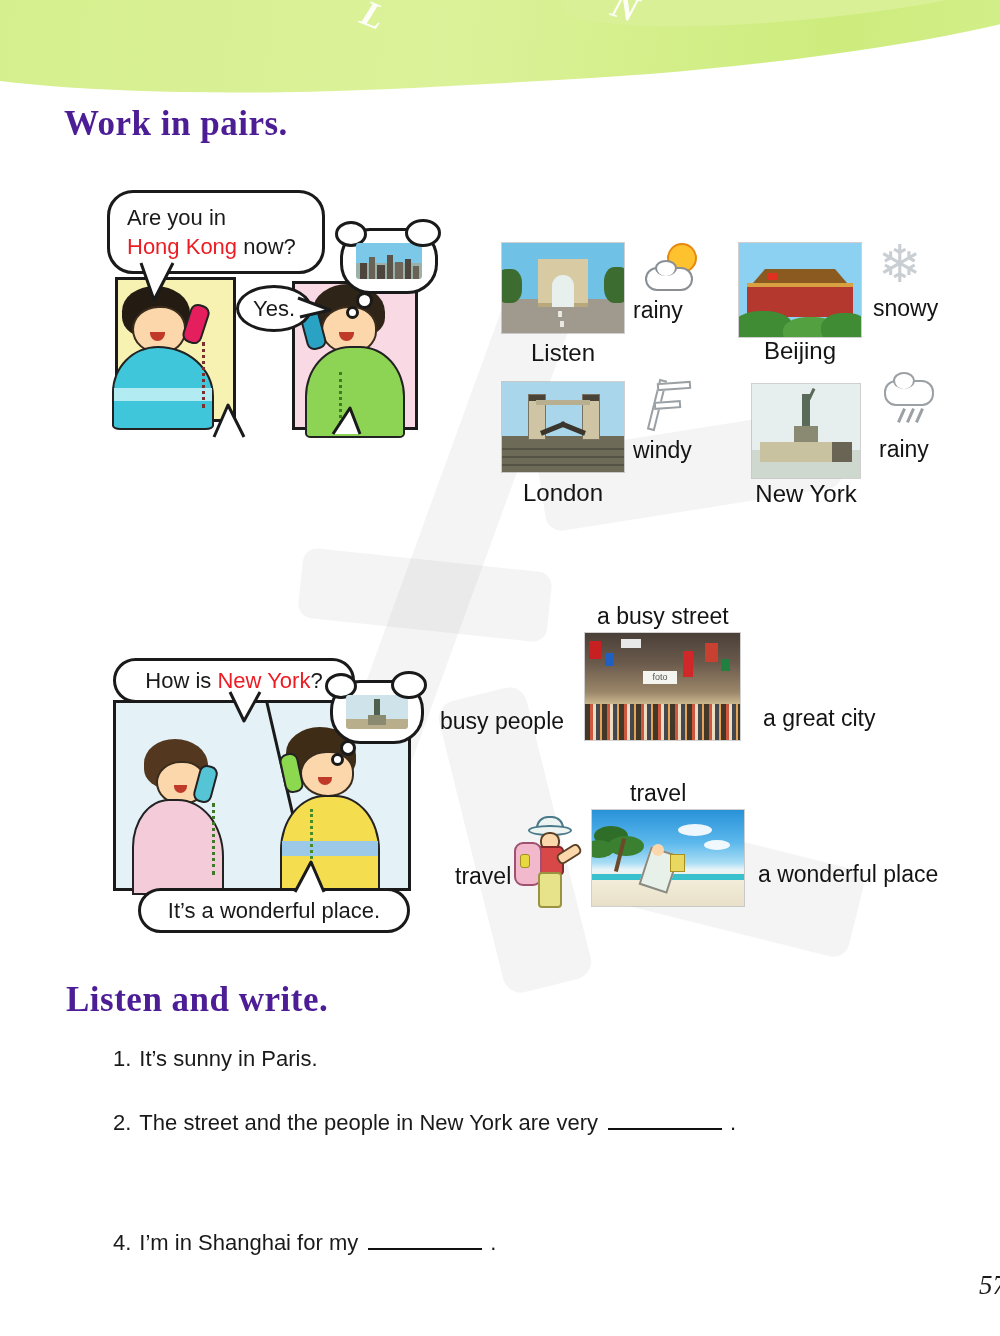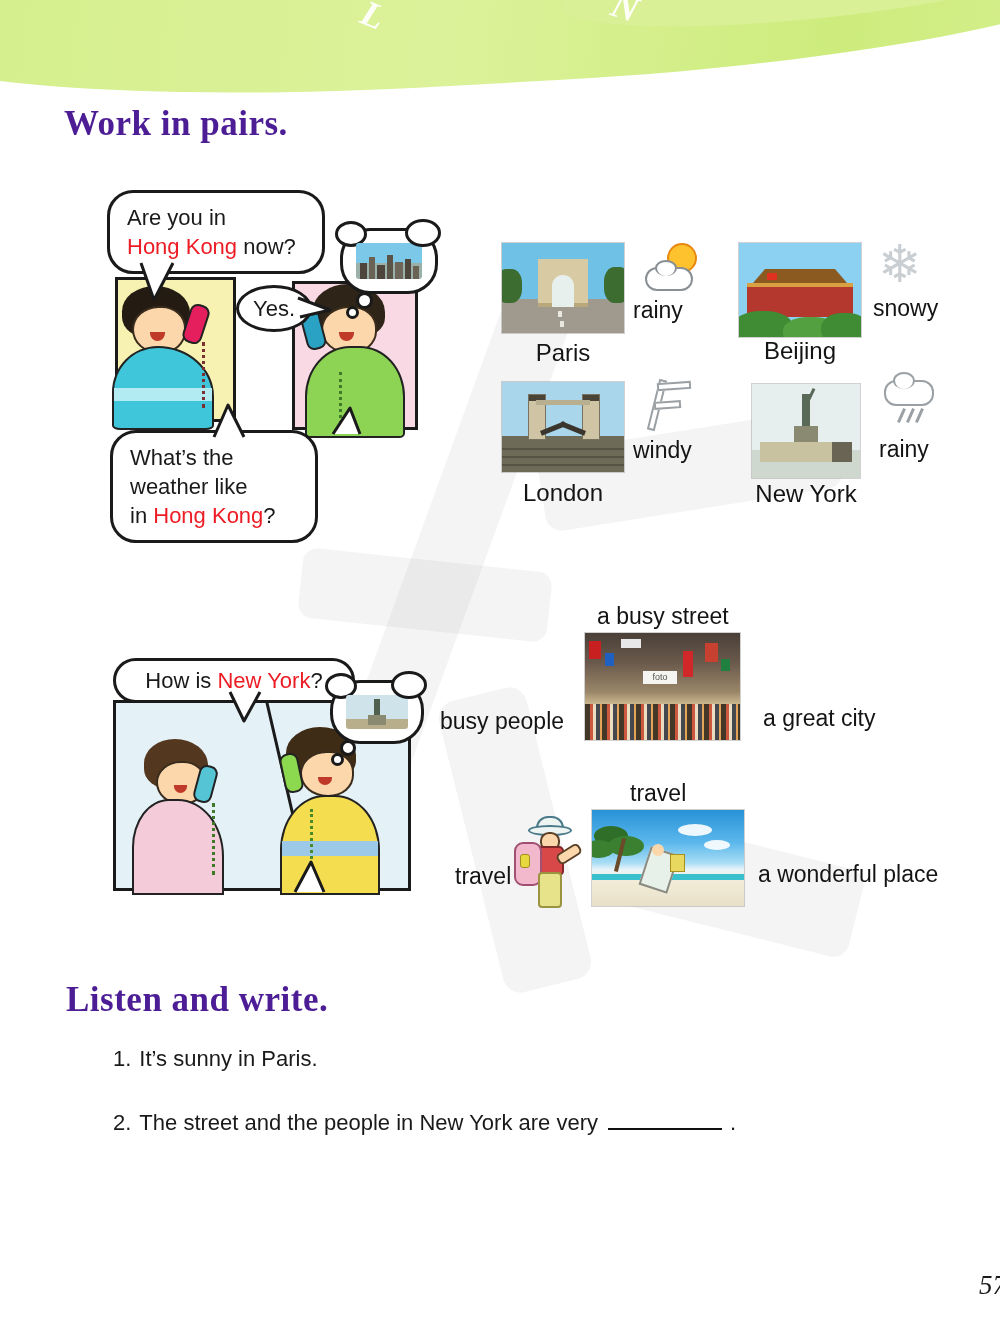--- a/index.html
+++ b/index.html
@@ -228,46 +228,41 @@
 
   <div class="panel panel-hk2">
     <div class="part hair" style="left:18px;top:0px;width:72px;height:54px;background:#2e2418"></div>
     <div class="part face" style="left:26px;top:22px;width:52px;height:44px"></div>
     <div class="part mouth" style="left:44px;top:48px;width:15px;height:9px"></div>
     <div class="part body-sh" style="left:10px;top:62px;width:96px;height:88px;background:#8ed454;border-radius:45% 45% 6% 6% / 55% 55% 5% 5%"></div>
     <div class="part" style="left:8px;top:24px;width:16px;height:38px;background:#2aa2c4;border:2px solid #222;border-radius:8px;transform:rotate(-15deg)"></div>
     <div class="part cord" style="left:44px;top:88px;height:58px;border-color:#3f7a28"></div>
   </div>
 
-  <div class="bubble bub-whats">
-    <span>What’s the</span><br>
-    <span>weather like</span><br>
-    <span>in </span><span class="red">Hong Kong</span><span>?</span>
-  </div>
   <svg class="tail" style="left:212px;top:403px" width="36" height="36">
     <path d="M2,34 L16,2 L32,34" fill="#fff" stroke="#1a1a1a" stroke-width="3" stroke-linejoin="round"></path>
   </svg>
 
   <svg class="tail" style="left:330px;top:406px" width="34" height="30">
     <path d="M3,28 L20,2 L30,28" fill="#fff" stroke="#1a1a1a" stroke-width="3" stroke-linejoin="round"></path>
   </svg>
 
   <div class="photo ph-paris">
     <div class="tree" style="left:-6px;top:26px;width:26px;height:34px"></div>
     <div class="tree" style="right:-6px;top:24px;width:26px;height:36px"></div>
     <div class="arch"></div>
     <div class="roadline" style="left:56px;top:68px;width:4px;height:6px"></div>
     <div class="roadline" style="left:58px;top:78px;width:4px;height:6px"></div>
   </div>
   <div class="wicon" style="left:645px;top:243px;width:52px;height:50px">
     <div class="sun"></div>
       <div class="wcloud"></div>
   </div>
   <div class="lbl" style="left:633px;top:297px">rainy</div>
-  <div class="lbl citylbl" style="left:502px;top:339px;width:122px">Paris</div>
+  <div class="lbl citylbl" style="left:502px;top:339px;width:122px">Listen</div>
 
   <div class="photo ph-beijing">
     <div class="bj-roof"></div>
     <div class="bj-wall"></div>
     <div class="bj-flag"></div>
     <div class="bj-bush" style="left:-6px;bottom:-8px;width:60px;height:34px"></div>
     <div class="bj-bush" style="left:44px;bottom:-10px;width:56px;height:30px;background:#52a040"></div>
     <div class="bj-bush" style="right:-8px;bottom:-8px;width:48px;height:32px"></div>
   </div>
   <div class="wicon snowglyph" style="left:878px;top:238px">❄</div>
@@ -336,20 +331,23 @@
 
   <div class="cloud" style="left:330px;top:680px;width:88px;height:58px">
     <div class="mini-statue">
       <div class="st"></div>
         <div class="pd"></div>
     </div>
   </div>
   <div class="dot" style="left:340px;top:740px;width:10px;height:10px"></div>
   <div class="dot" style="left:331px;top:753px;width:7px;height:7px"></div>
 
+  <div class="bubble pill bub-wonder">
+    <span>It’s a wonderful place.</span>
+  </div>
   <svg class="tail" style="left:292px;top:860px" width="36" height="34">
     <path d="M3,32 L19,2 L32,32" fill="#fff" stroke="#1a1a1a" stroke-width="3" stroke-linejoin="round"></path>
   </svg>
 
   <div class="lbl" style="left:597px;top:603px">a busy street</div>
   <div class="photo ph-street">
     <div class="sign" style="left:4px;top:8px;width:12px;height:18px;background:#c82020"></div>
     <div class="sign" style="left:20px;top:20px;width:9px;height:13px;background:#2060c0"></div>
     <div class="sign" style="left:120px;top:10px;width:13px;height:19px;background:#c84030"></div>
     <div class="sign" style="left:136px;top:26px;width:9px;height:12px;background:#208040"></div>
@@ -388,15 +386,18 @@
   </div>
   <div class="lbl" style="left:455px;top:863px">travel</div>
   <div class="lbl" style="left:758px;top:861px">a wonderful place</div>
 
   <div class="exrow" style="top:1046px">
     <span class="exnum">1.</span><span>It’s </span><span class="u">sunny</span><span> in Paris.</span>
   </div>
   <div class="exrow" style="top:1106px">
     <span class="exnum">2.</span><span>The street and the people in New York are very</span><span class="blank"></span><span>.</span>
   </div>
+  <div class="exrow" style="top:1226px">
+    <span class="exnum">4.</span><span>I’m in Shanghai for my</span><span class="blank"></span><span>.</span>
+  </div>
 
   <div class="pagenum">57</div>
 </div>
 
 </body></html>

